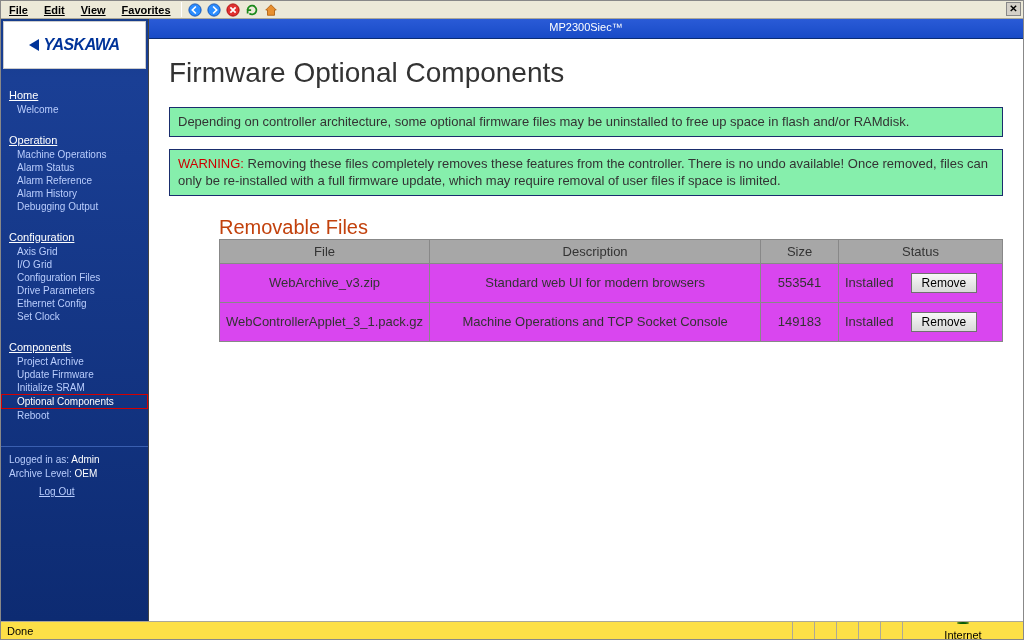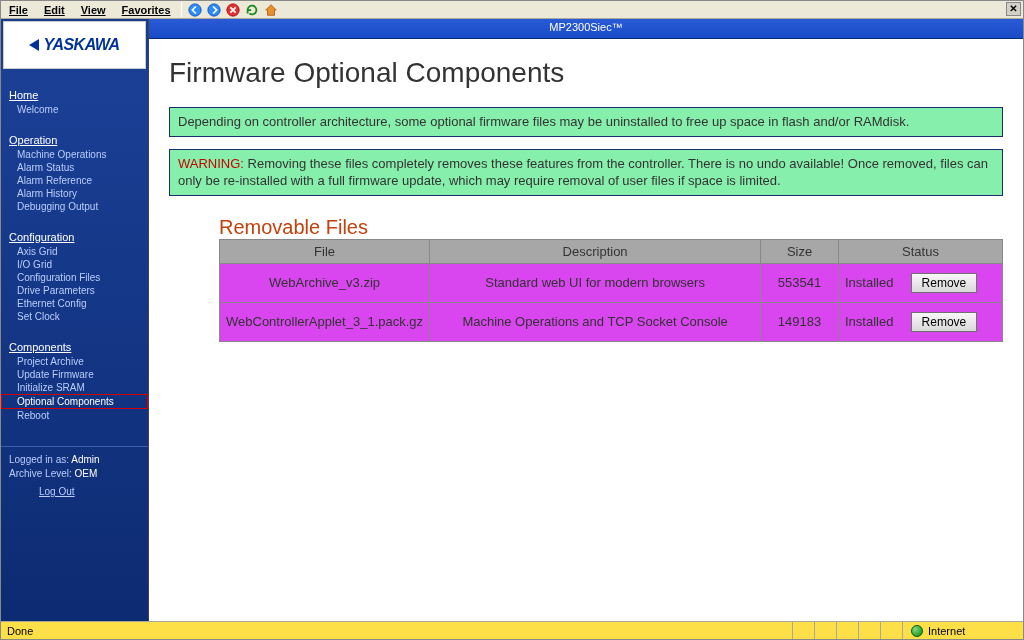--- a/index.html
+++ b/index.html
@@ -271,20 +271,21 @@
     width: 22px; height: 100%;
     border-right: 1px solid #aca899;
   }
   .statusbar .sb-internet {
     padding: 0 8px;
     display: flex;
     align-items: center;
     gap: 5px;
     height: 100%;
     width: 120px;
+    flex-direction: column;
   }
   .globe {
     width: 12px; height: 12px;
     border-radius: 50%;
     background: radial-gradient(circle at 30% 30%, #7fd87f, #0b8a0b);
     border: 1px solid #065906;
   }
   
   .ic { width: 14px; height: 14px; }
 </style>

